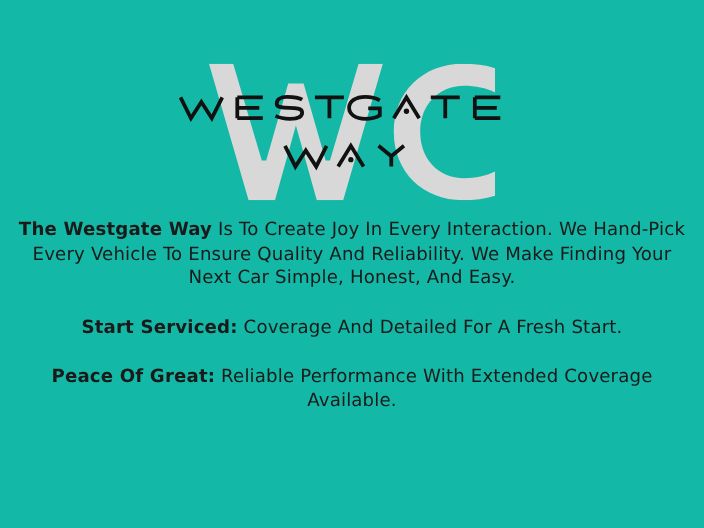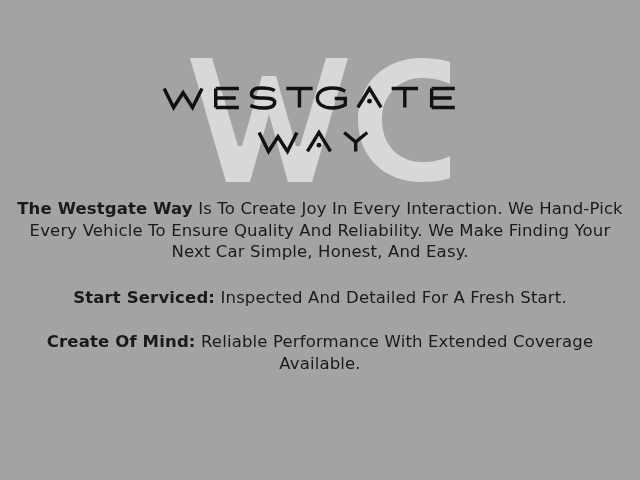--- a/index.html
+++ b/index.html
@@ -11,21 +11,21 @@
     height: 480px;
     background: #ffffff;
     font-family: "Liberation Sans", sans-serif;
     overflow: hidden;
   }
 
   .page {
     position: relative;
     width: 640px;
     height: 480px;
-    background: #a3a3a3;
+    background: #14b8a6;
     box-sizing: border-box;
   }
 
   
   .logo-block {
     position: absolute;
     left: 0;
     top: 46px;
     width: 640px;
     height: 140px;
@@ -152,23 +152,23 @@
     </div>
   </div>
 
   <div class="copy">
 
     <p class="para para-intro">
       <span class="lead">The Westgate Way</span><span> Is To Create Joy In Every Interaction. We Hand-Pick Every Vehicle To Ensure Quality And Reliability. We Make Finding Your Next Car Simple, Honest, And Easy.</span>
     </p>
 
     <p class="para para-item">
-      <span class="lead">Start Serviced:</span><span> Inspected And Detailed For A Fresh Start.</span>
+      <span class="lead">Start Serviced:</span><span> Coverage And Detailed For A Fresh Start.</span>
     </p>
 
 
     <p class="para para-item">
-      <span class="lead">Create Of Mind:</span><span> Reliable Performance With Extended Coverage Available.</span>
+      <span class="lead">Peace Of Great:</span><span> Reliable Performance With Extended Coverage Available.</span>
     </p>
 
   </div>
 
 </div>
 
 </body></html>

